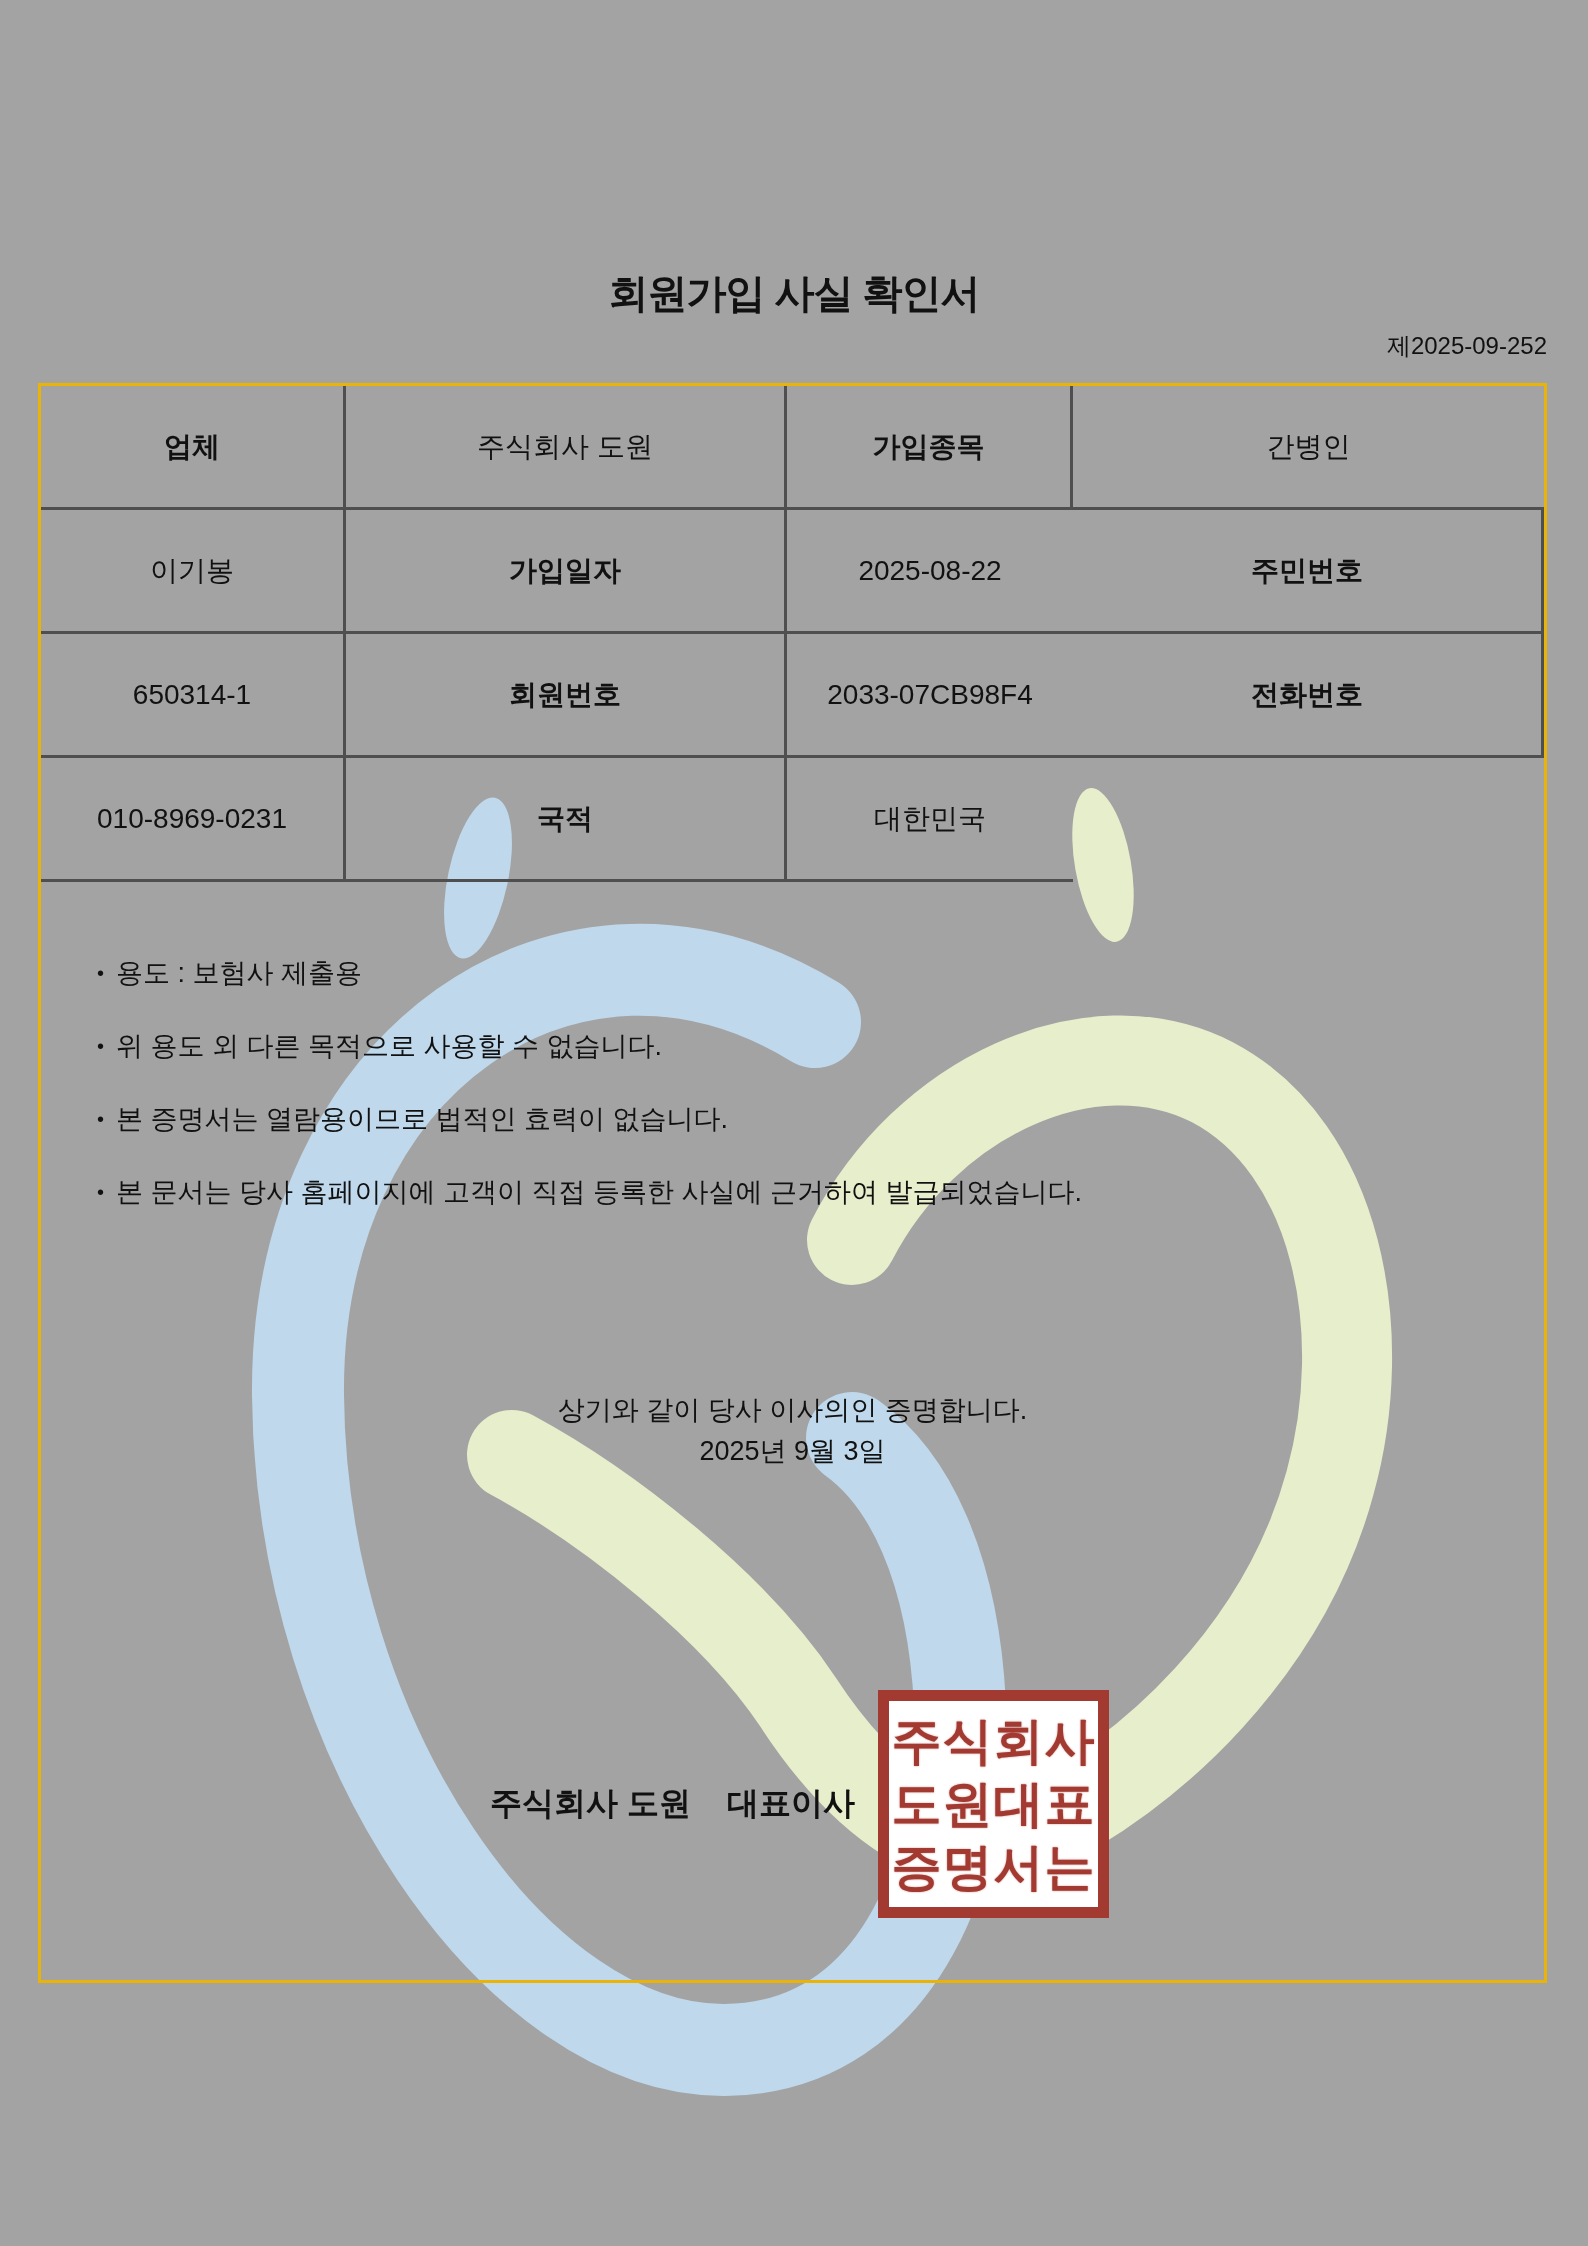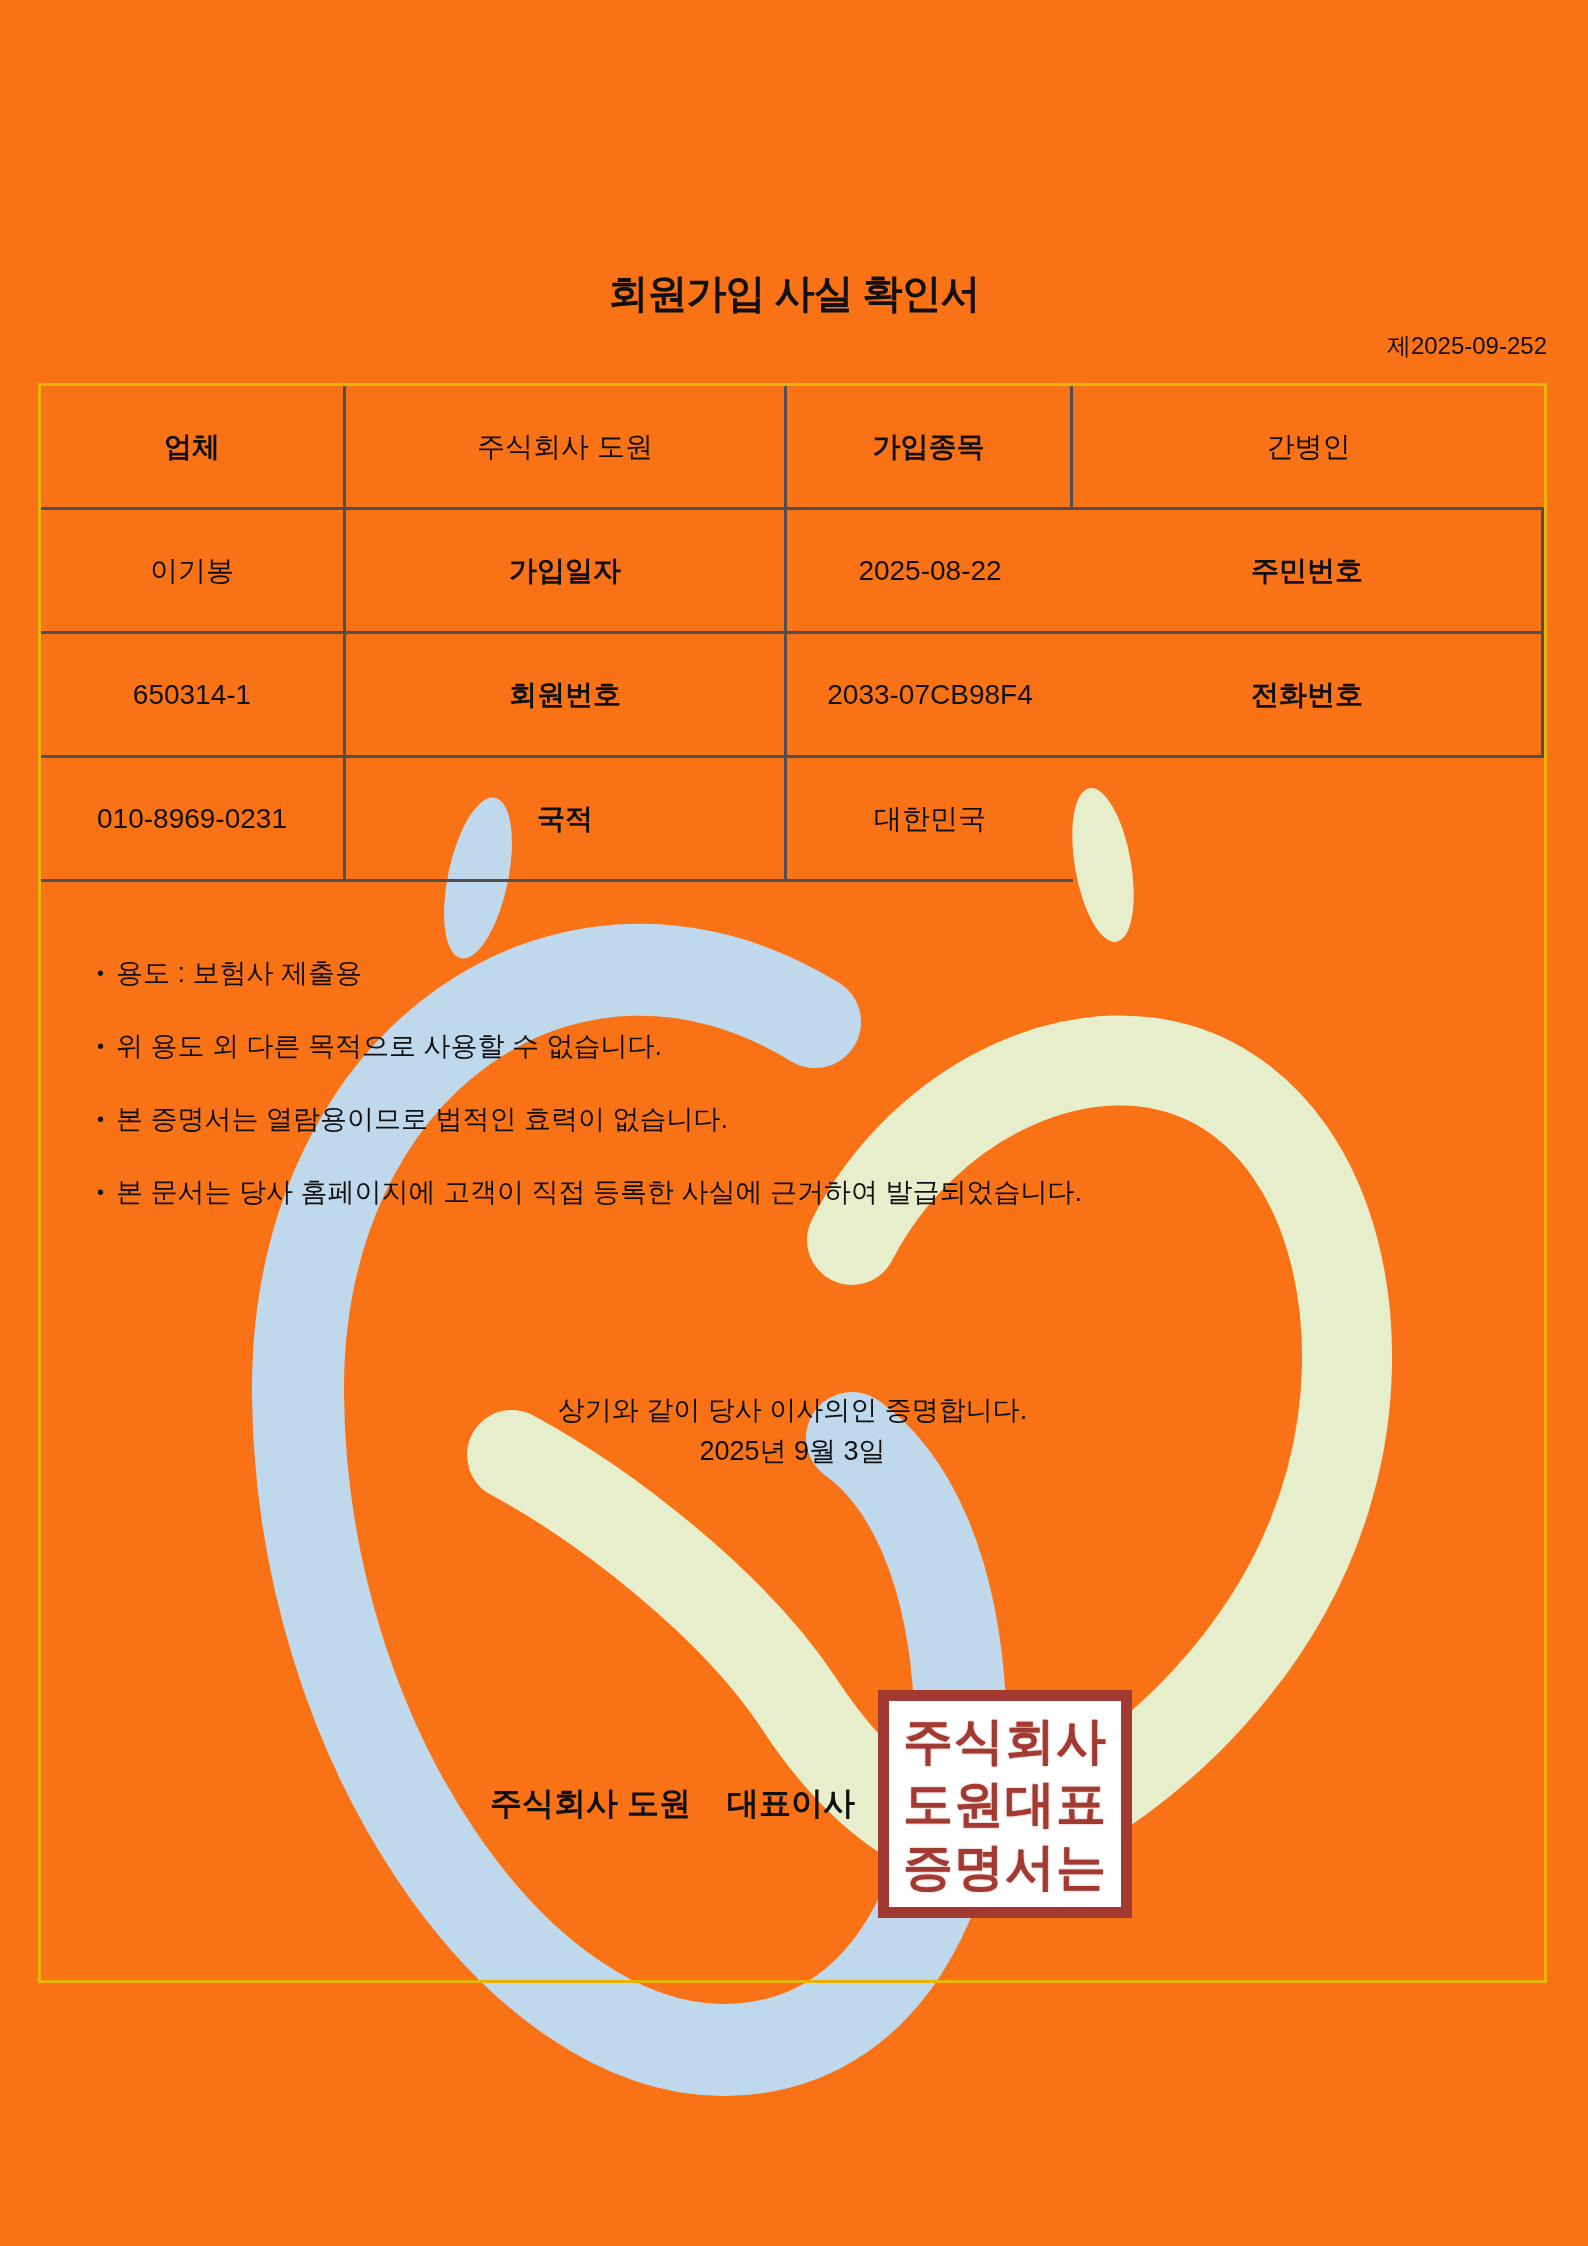--- a/index.html
+++ b/index.html
@@ -1,19 +1,19 @@
 <!DOCTYPE html>
 <html><head>
 <meta charset="utf-8">
 <style>
   html,body{margin:0;padding:0;background:#e8e8e8;}
   .page{
     position:relative;
     width:1588px;height:2246px;
-    background:#f97316;
+    background:#a3a3a3;
     margin:0 auto;
     overflow:hidden;
     font-family:"Liberation Sans","DejaVu Sans",sans-serif;
     color:#111;
   }
   .watermark{position:absolute;left:0;top:0;width:1588px;height:2246px;z-index:0;}
   .content{position:absolute;left:0;top:0;width:1588px;height:2246px;z-index:1;}
 
   .title{
     position:absolute;left:0;top:266px;width:100%;
@@ -64,21 +64,21 @@
   }
 
   .signature{
     position:absolute;left:449px;top:1396px;
     font-size:32px;font-weight:700;white-space:nowrap;color:#111;
   }
   .signature .company{margin-right:36px;}
 
   .seal{
     position:absolute;left:837px;top:1304px;
-    width:254px;height:228px;
+    width:231px;height:228px;
     box-sizing:border-box;
     background:#ffffff;
     border:11px solid #a23a31;
     display:flex;flex-direction:column;
     align-items:center;justify-content:center;
   }
   .seal .seal-row{
     font-size:50px;font-weight:700;line-height:63px;
     letter-spacing:1px;color:#a23a31;
     text-shadow:0 0 2px rgba(162,58,49,0.55);

